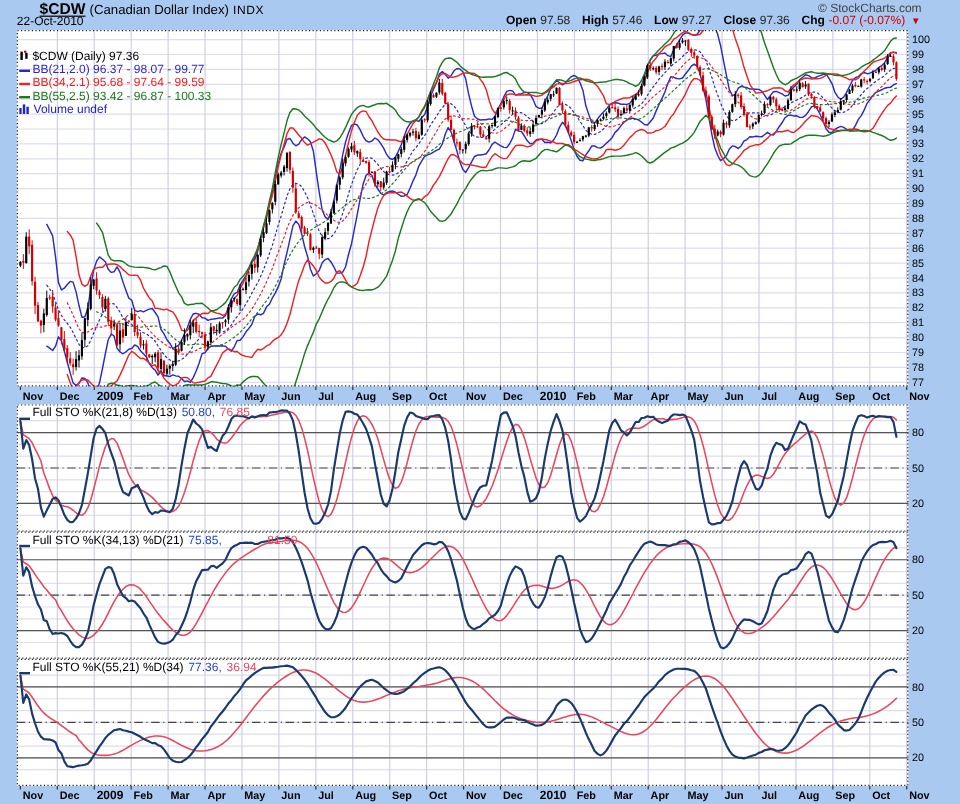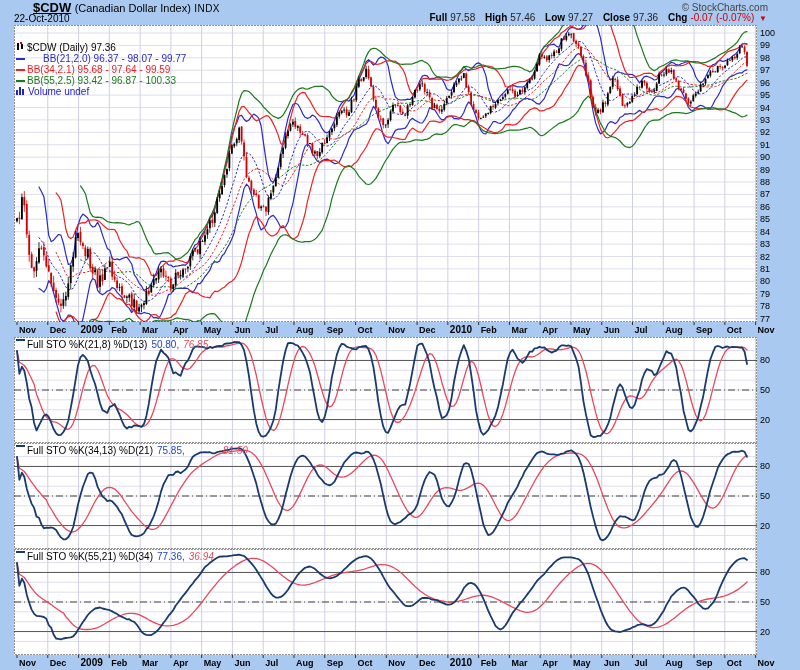--- a/index.html
+++ b/index.html
@@ -20,23 +20,23 @@
   .date{top:13px;left:14px;font-size:10px;color:#000;text-align:right;}
   .quote{top:12px;right:33px;font-size:10px;color:#111;}
   .quote b{font-weight:bold;color:#000;margin-left:7px;}
   .qv{color:#222;margin-left:3px;}
   .chg{color:#CC0000;margin-left:3px;}
   .arw{color:#CC0000;font-size:8px;margin-left:2px;}
   .lgm{top:42px;left:16px;font-size:10px;line-height:11px;color:#000;}
   .lgm .row{height:11px;display:flex;align-items:center;}
   .dash{display:inline-block;width:9px;height:2px;margin-right:2px;flex:none;}
   .vres{margin-left:1px;}
-  .stleg{font-size:10px;left:16px;color:#000;display:flex;align-items:flex-start;}
+  .stleg{font-size:10px;left:16px;color:#000;display:flex;align-items:flex-end;}
   .kv{margin-left:4px;}
-  .dv{margin-left:4px;font-style:italic;}
+  .dv{margin-left:4px;}
   .icn{margin-right:2px;flex:none;display:inline-block;}
 </style>
 </head>
 <body>
 
 <svg id="chart" width="800" height="670">
     <defs>
       <clipPath id="cpMain">
         <rect x="14" y="25" width="743" height="297"></rect>
       </clipPath>
@@ -968,42 +968,42 @@
   </svg>
 
 <div class="ov hdr1">
   <span class="sym">$CDW</span>
   <span class="nm">(Canadian Dollar Index)</span>
   <span class="exch">INDX</span>
 </div>
 <div class="ov copy">© StockCharts.com</div>
 <div class="ov date">22-Oct-2010</div>
 <div class="ov quote">
-  <b>Full</b><span class="qv">97.58</span>
+  <b>Open</b><span class="qv">97.58</span>
   <b>High</b><span class="qv">57.46</span>
   <b>Low</b><span class="qv">97.27</span>
   <b>Close</b><span class="qv">97.36</span>
   <b>Chg</b><span class="chg">-0.07 (-0.07%)</span>
   <span class="arw">▼</span>
 </div>
 
 <div class="ov lgm">
   <div class="row">
     <span class="icn">
       <svg width="9" height="9">
           <rect x="1" y="1" width="2" height="7" fill="#000"></rect>
           <rect x="5" y="2" width="2" height="5" fill="#000"></rect>
           <rect x="4" y="0" width="2" height="2" fill="#C00"></rect>
         </svg>
     </span>
     <span>$CDW (Daily) 97.36</span>
   </div>
   <div class="row">
     <span class="dash" style="background: rgb(42, 42, 200);"></span>
-    <span style="color: rgb(42, 42, 200); margin-left: 16px;">BB(21,2.0) 96.37 - 98.07 - 99.77</span>
+    <span style="color: rgb(42, 42, 200);">BB(21,2.0) 96.37 - 98.07 - 99.77</span>
   </div>
   <div class="row">
     <span class="dash" style="background: rgb(238, 34, 34);"></span>
     <span style="color: rgb(238, 34, 34);">BB(34,2.1) 95.68 - 97.64 - 99.59</span>
   </div>
   <div class="row">
     <span class="dash" style="background: rgb(27, 122, 27);"></span>
     <span style="color: rgb(27, 122, 27);">BB(55,2.5) 93.42 - 96.87 - 100.33</span>
   </div>
   <div class="row">

